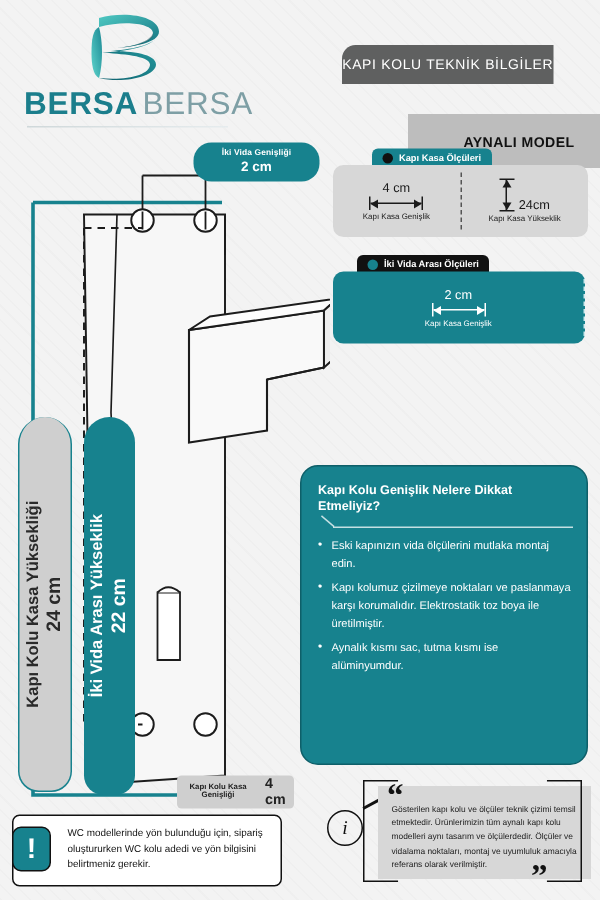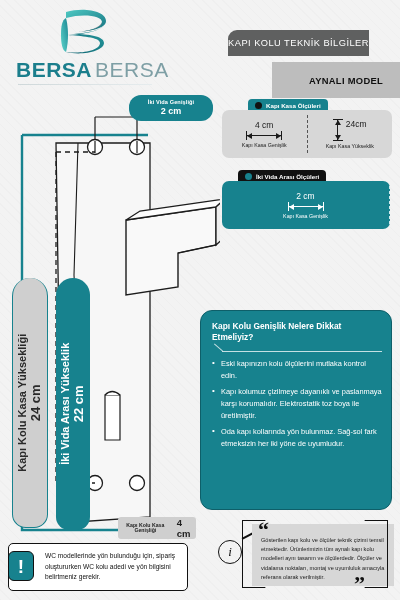--- a/index.html
+++ b/index.html
@@ -34,21 +34,21 @@
   }
 
   
   #title-bar {
     left:228px; top:30px; width:141px; height:26px;
     background:#5f6060; border-top-left-radius:9px;
     display:flex; align-items:center; justify-content:center;
   }
   #title-bar span { color:#fff; font-size:9.3px; letter-spacing:.45px; white-space:nowrap; }
   #subtitle-bar {
-    left:272px; top:62px; width:128px; height:36px;
+    left:272px; top:76px; width:128px; height:36px;
     background:#bdbdbd;
     display:flex; align-items:center; justify-content:center;padding-left:20px;
   }
   #subtitle-bar span { color:#111; font-size:9.4px; font-weight:700; letter-spacing:.3px; }
 
   
   .pill {
     background:#17828e; border-radius:12px; color:#fff;
     display:flex; flex-direction:column; align-items:center; justify-content:center;
     text-align:center; line-height:1.1;
@@ -120,21 +120,21 @@
   .meas-body.teal .harrow .line { background:#fff; }
   .harrow .line:before, .harrow .line:after {
     content:""; position:absolute; top:-2.5px; width:0; height:0;
     border-top:3px solid transparent; border-bottom:3px solid transparent;
   }
   .harrow .line:before { left:0; border-right:5px solid #1a1a1a; }
   .harrow .line:after { right:0; border-left:5px solid #1a1a1a; }
   .meas-body.teal .harrow .line:before { border-right-color:#fff; }
   .meas-body.teal .harrow .line:after { border-left-color:#fff; }
 
-  .vgroup { display:flex; align-items:flex-start; gap:3px; }
+  .vgroup { display:flex; align-items:flex-end; gap:3px; }
   .varrow { display:flex; flex-direction:column; align-items:center; }
   .varrow .capb { width:10px; height:1px; background:#1a1a1a; }
   .meas-body.teal .varrow .capb { background:#fff; }
   .varrow .line { width:1px; height:20px; background:#1a1a1a; position:relative; }
   .meas-body.teal .varrow .line { background:#fff; }
   .varrow .line:before, .varrow .line:after {
     content:""; position:absolute; left:-2.5px; width:0; height:0;
     border-left:3px solid transparent; border-right:3px solid transparent;
   }
   .varrow .line:before { top:0; border-bottom:5px solid #1a1a1a; }
@@ -357,23 +357,23 @@
       </span>
       <span class="lbl">Kapı Kasa Genişlik</span>
     </div>
     <div class="meas-sep"></div>
   </div>
 
   <div id="info-panel" class="abs">
     <h2>Kapı Kolu Genişlik Nelere Dikkat Etmeliyiz?</h2>
     <div class="divider"></div>
     <ul>
-      <li>Eski kapınızın kolu ölçülerini mutlaka kontrol edin.</li>
-      <li>Kapı kolumuz çizilmeye dayanıklı ve paslanmaya karşı korumalıdır. Elektrostatik toz boya ile üretilmiştir.</li>
-      <li>Oda kapı kollarında yön bulunmaz. Sağ-sol fark etmeksizin her iki yöne de uyumludur.</li>
+      <li>Eski kapınızın vida ölçülerini mutlaka montaj edin.</li>
+      <li>Kapı kolumuz çizilmeye noktaları ve paslanmaya karşı korumalıdır. Elektrostatik toz boya ile üretilmiştir.</li>
+      <li>Aynalık kısmı sac, tutma kısmı ise alüminyumdur.</li>
     </ul>
   </div>
 
   <div id="quote-wrap" class="abs">
     <div id="info-circle">i</div>
     <div id="info-leader"></div>
     <div id="quote-box">
       <div class="txt">Gösterilen kapı kolu ve ölçüler teknik çizimi temsil etmektedir. Ürünlerimizin tüm aynalı kapı kolu modelleri aynı tasarım ve ölçülerdedir. Ölçüler ve vidalama noktaları, montaj ve uyumluluk amacıyla referans olarak verilmiştir.</div>
     </div>
     <div id="quote-frame"></div>

